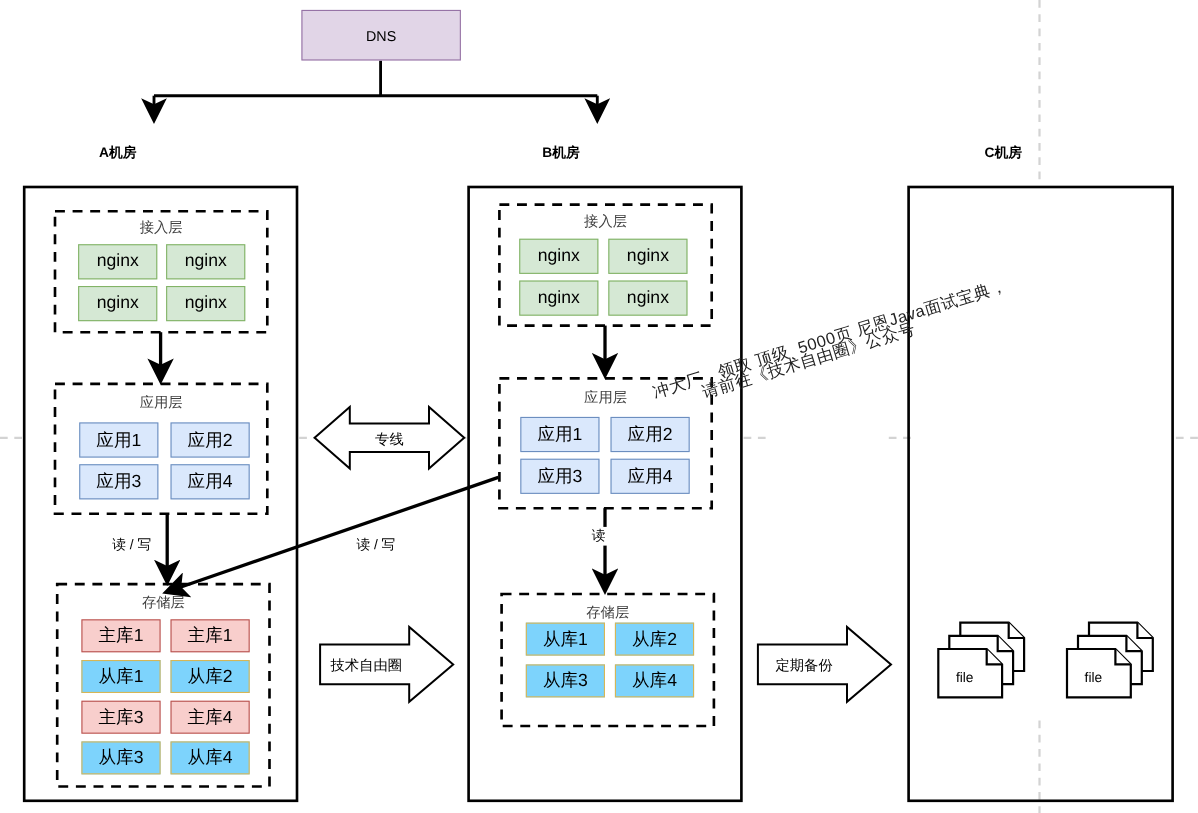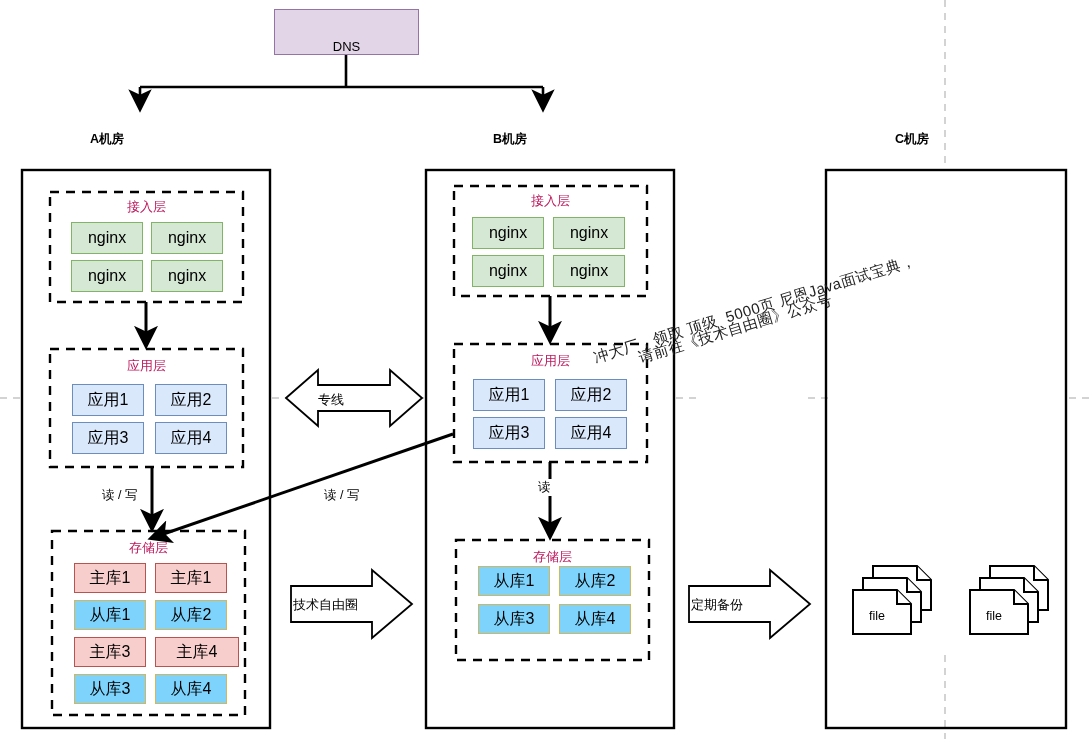--- a/index.html
+++ b/index.html
@@ -14,31 +14,31 @@
     background:#ffffff;
     overflow:hidden;
   }
   #edges{position:absolute;left:0;top:0;width:1089px;height:739px;pointer-events:none;}
 
   .node{position:absolute;box-sizing:border-box;display:flex;align-items:center;justify-content:center;text-align:center;}
 
   
   .dns{
     background:#e1d5e7;border:1px solid #9673a6;
-    font-size:13px;color:#000;align-items:flex-end;
+    font-size:13px;color:#000;
   }
 
   
   .room-label{
     position:absolute;font-size:12.5px;font-weight:bold;color:#000;
     text-align:left;white-space:nowrap;
   }
   .layer-title{
     position:absolute;left:0;right:16px;top:6px;
-    text-align:center;font-size:13px;color:#be185d;
+    text-align:center;font-size:13px;color:#404040;
   }
 
   
   .item{
     position:absolute;box-sizing:border-box;
     display:flex;align-items:center;justify-content:center;
     font-size:16px;color:#000;
   }
   .item.green{background:#d5e8d4;border:1.5px solid #82b366;}
   .item.blue {background:#dae8fc;border:1.5px solid #6c8ebf;}
@@ -47,21 +47,21 @@
 
   
   .edge-label{
     position:absolute;font-size:12.5px;color:#000;
     background:#ffffff;padding:0 2px;white-space:nowrap;
   }
 
   
   .block-arrow-label{
     position:absolute;font-size:13px;color:#000;white-space:nowrap;
-    text-align:left;
+    text-align:center;
   }
 
   
   .file-label{
     position:absolute;font-size:12.5px;color:#000;white-space:nowrap;
   }
 
   
   .watermark{
     position:absolute;
@@ -215,21 +215,21 @@
     </div>
   <div class="item yellow" style="left:74px;top:600px;width:72px;height:30px;">
     <span>从库1</span>
     </div>
   <div class="item yellow" style="left:155px;top:600px;width:72px;height:30px;">
     <span>从库2</span>
     </div>
   <div class="item red" style="left:74px;top:637px;width:72px;height:30px;text-align:right;">
     <span>主库3</span>
     </div>
-  <div class="item red" style="left:155px;top:637px;width:84px;height:30px;">
+  <div class="item red" style="left:155px;top:637px;width:72px;height:30px;">
     <span>主库4</span>
     </div>
   <div class="item yellow" style="left:74px;top:674px;width:72px;height:30px;">
     <span>从库3</span>
     </div>
   <div class="item yellow" style="left:155px;top:674px;width:72px;height:30px;">
     <span>从库4</span>
     </div>
 
   <div class="layer-title" style="position:absolute;left:454px;top:192px;width:193px;">

